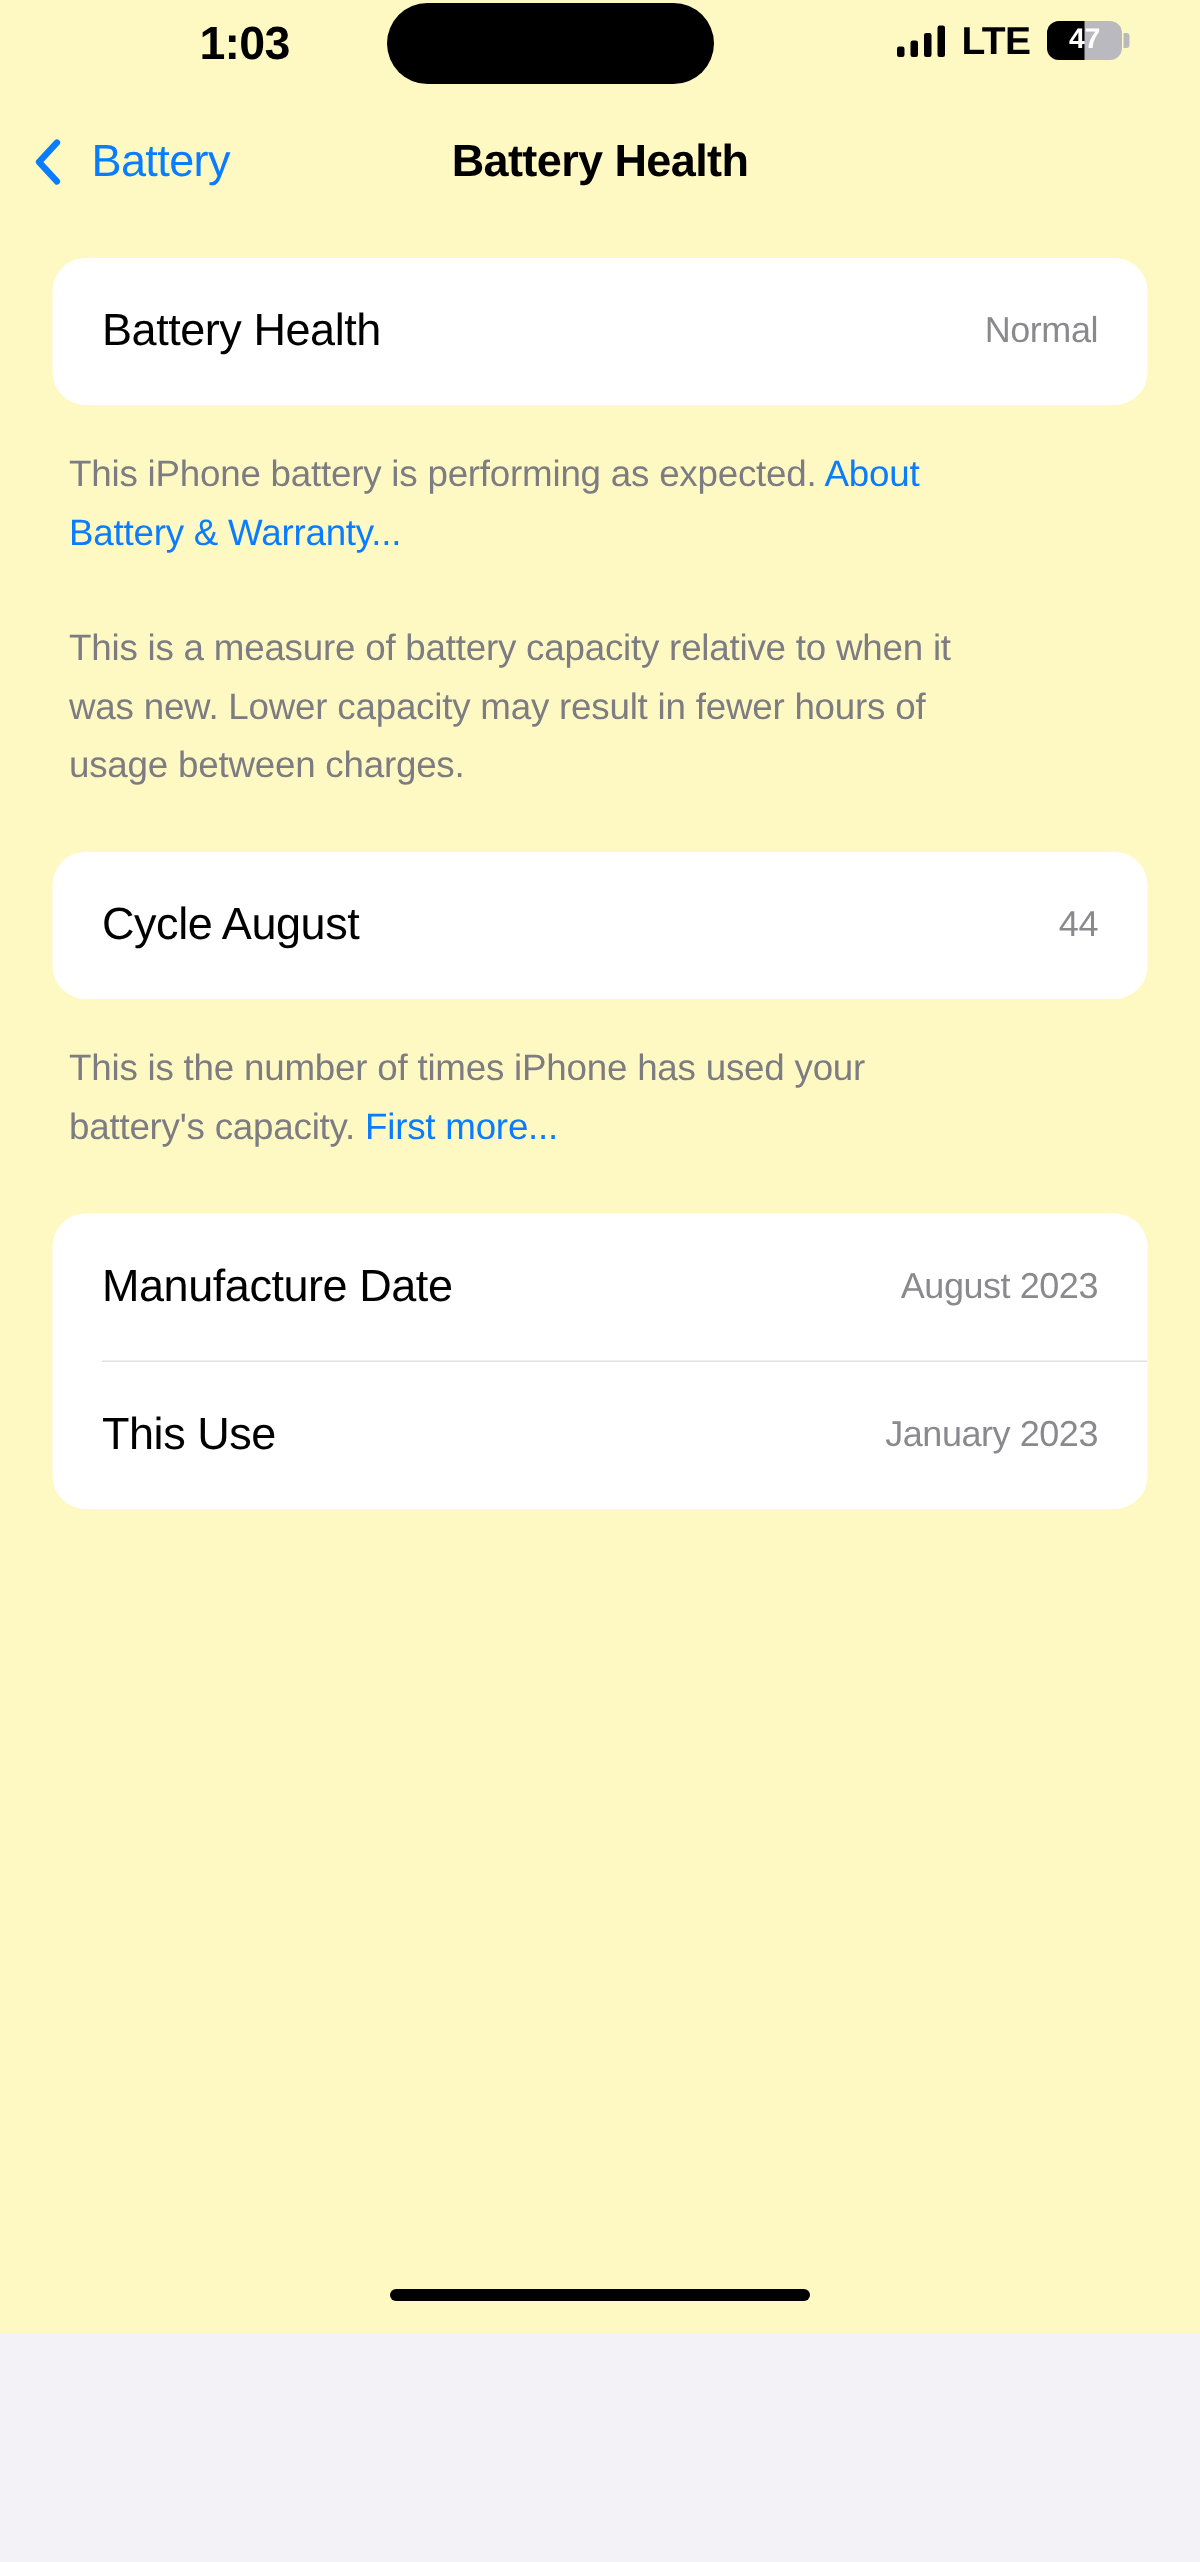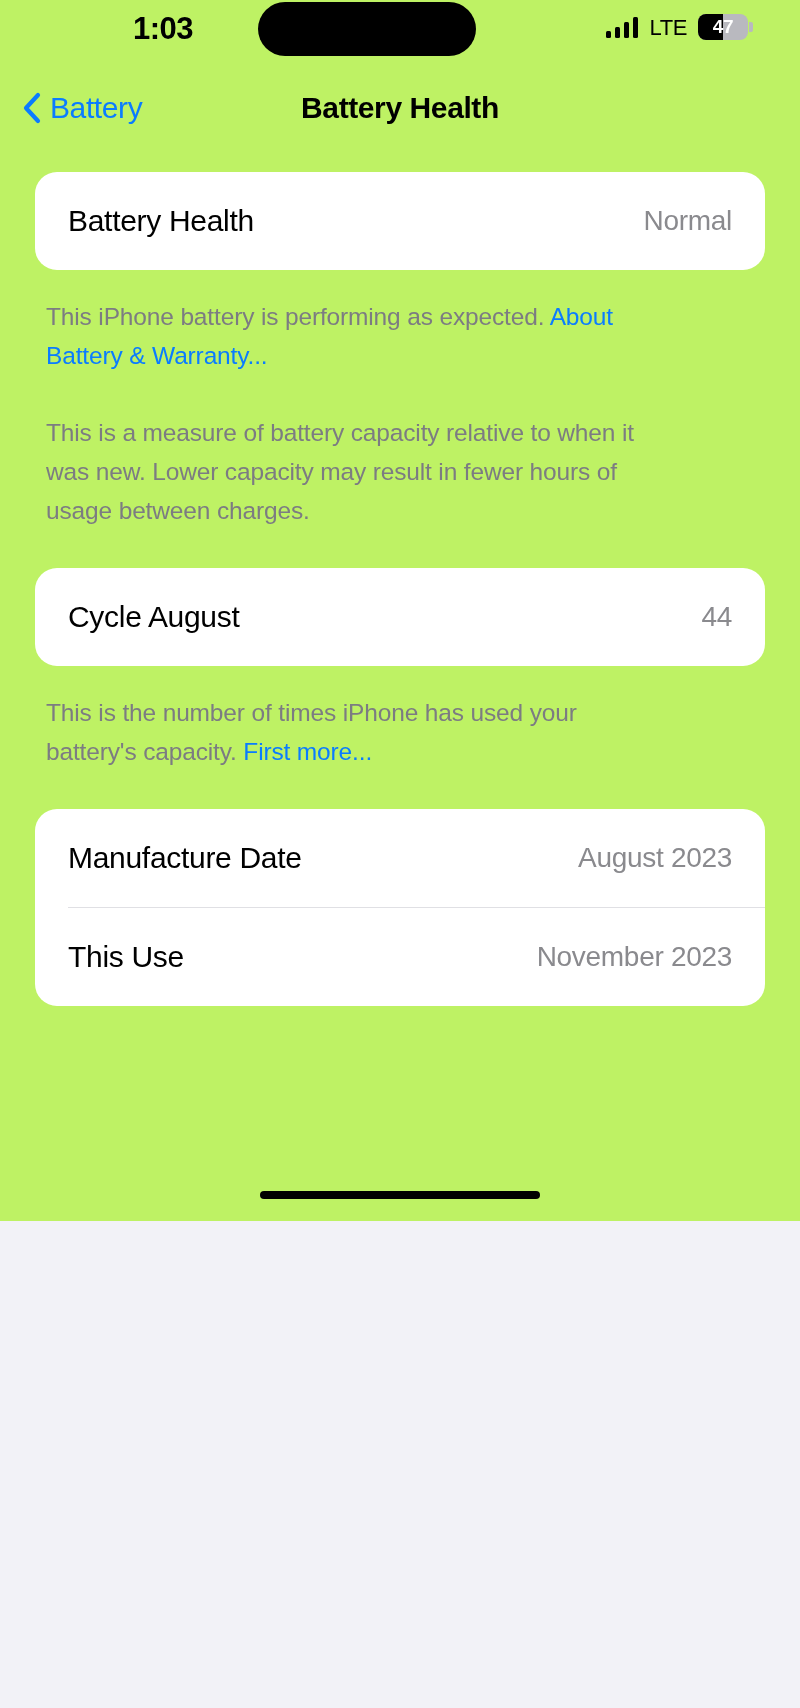--- a/index.html
+++ b/index.html
@@ -5,22 +5,22 @@
   * { margin:0; padding:0; box-sizing:border-box; }
   html, body {
     width:800px; height:1708px;
     background:#f2f2f7;
     font-family:"Liberation Sans", sans-serif;
     -webkit-font-smoothing:antialiased;
     overflow:hidden;
   }
   #screen {
     position:relative;
-    width:800px; height:1221px;
-    background:#bef264;
+    width:800px; height:1556px;
+    background:#fef9c3;
   }
 
   
   #status-bar {
     position:absolute; top:0; left:0;
     width:800px; height:62px;
   }
   #status-time {
     position:absolute; left:103px; top:11px;
     width:120px;
@@ -39,21 +39,21 @@
     height:34px;
     display:flex; align-items:center; gap:11px;
   }
   .sig-bars { display:flex; align-items:flex-end; gap:3.5px; height:22px; }
   .sig-bars i { display:block; width:5.5px; background:#000; border-radius:1.5px; }
   .sig-bars i:nth-child(1){ height:7px; }
   .sig-bars i:nth-child(2){ height:11px; }
   .sig-bars i:nth-child(3){ height:16px; }
   .sig-bars i:nth-child(4){ height:21px; }
   #status-carrier {
-    font-size:22px; font-weight:400; color:#000;
+    font-size:26px; font-weight:700; color:#000;
     letter-spacing:-0.4px; line-height:25px;
   }
   #battery-indicator {
     position:relative;
     width:50px; height:26px;
     border-radius:8px;
     background:#b9b9bf;
     overflow:visible;
     display:flex; align-items:flex-end;
   }
@@ -78,21 +78,21 @@
   }
 
   
   #nav-bar {
     position:absolute; top:82px; left:0;
     width:800px; height:52px;
   }
   #back-button {
     position:absolute; left:22px; top:0;
     height:52px;
-    display:flex; align-items:center; gap:9px;
+    display:flex; align-items:center; gap:20px;
     cursor:pointer;
   }
   #back-chevron { display:block; width:19px; height:32px; }
   #back-label {
     font-size:30px; color:#0a7cff; letter-spacing:-0.4px;
   }
   #nav-title {
     position:absolute; left:0; top:0;
     width:800px; height:52px;
     display:flex; align-items:center; justify-content:center;
@@ -113,21 +113,21 @@
   }
   .row {
     display:flex; align-items:center; justify-content:space-between;
     height:98px;
     padding:0 33px;
   }
   .row-label {
     font-size:30px; color:#000; letter-spacing:-0.3px;
   }
   .row-value {
-    font-size:28px; color:#8a8a8e; letter-spacing:-0.3px;
+    font-size:24px; color:#8a8a8e; letter-spacing:-0.3px;
   }
   .row-divider {
     height:1px; background:#e0e0e4; margin-left:33px;
   }
   .footnote {
     padding:0 46px;
     margin-top:27px;
     margin-bottom:38px;
     font-size:24.5px;
     line-height:39px;
@@ -203,20 +203,20 @@
     <div class="footnote"><span>This is the number of times iPhone has used your battery's capacity. </span><span class="link">First more...</span></div>
 
     <div class="card">
       <div class="row">
         <span class="row-label">Manufacture Date</span>
         <span class="row-value">August 2023</span>
       </div>
       <div class="row-divider"></div>
       <div class="row">
         <span class="row-label">This Use</span>
-        <span class="row-value">November 2023</span>
+        <span class="row-value">January 2023</span>
       </div>
     </div>
 
   </div>
 
   <div id="home-indicator"></div>
 </div>
 
 </body></html>

